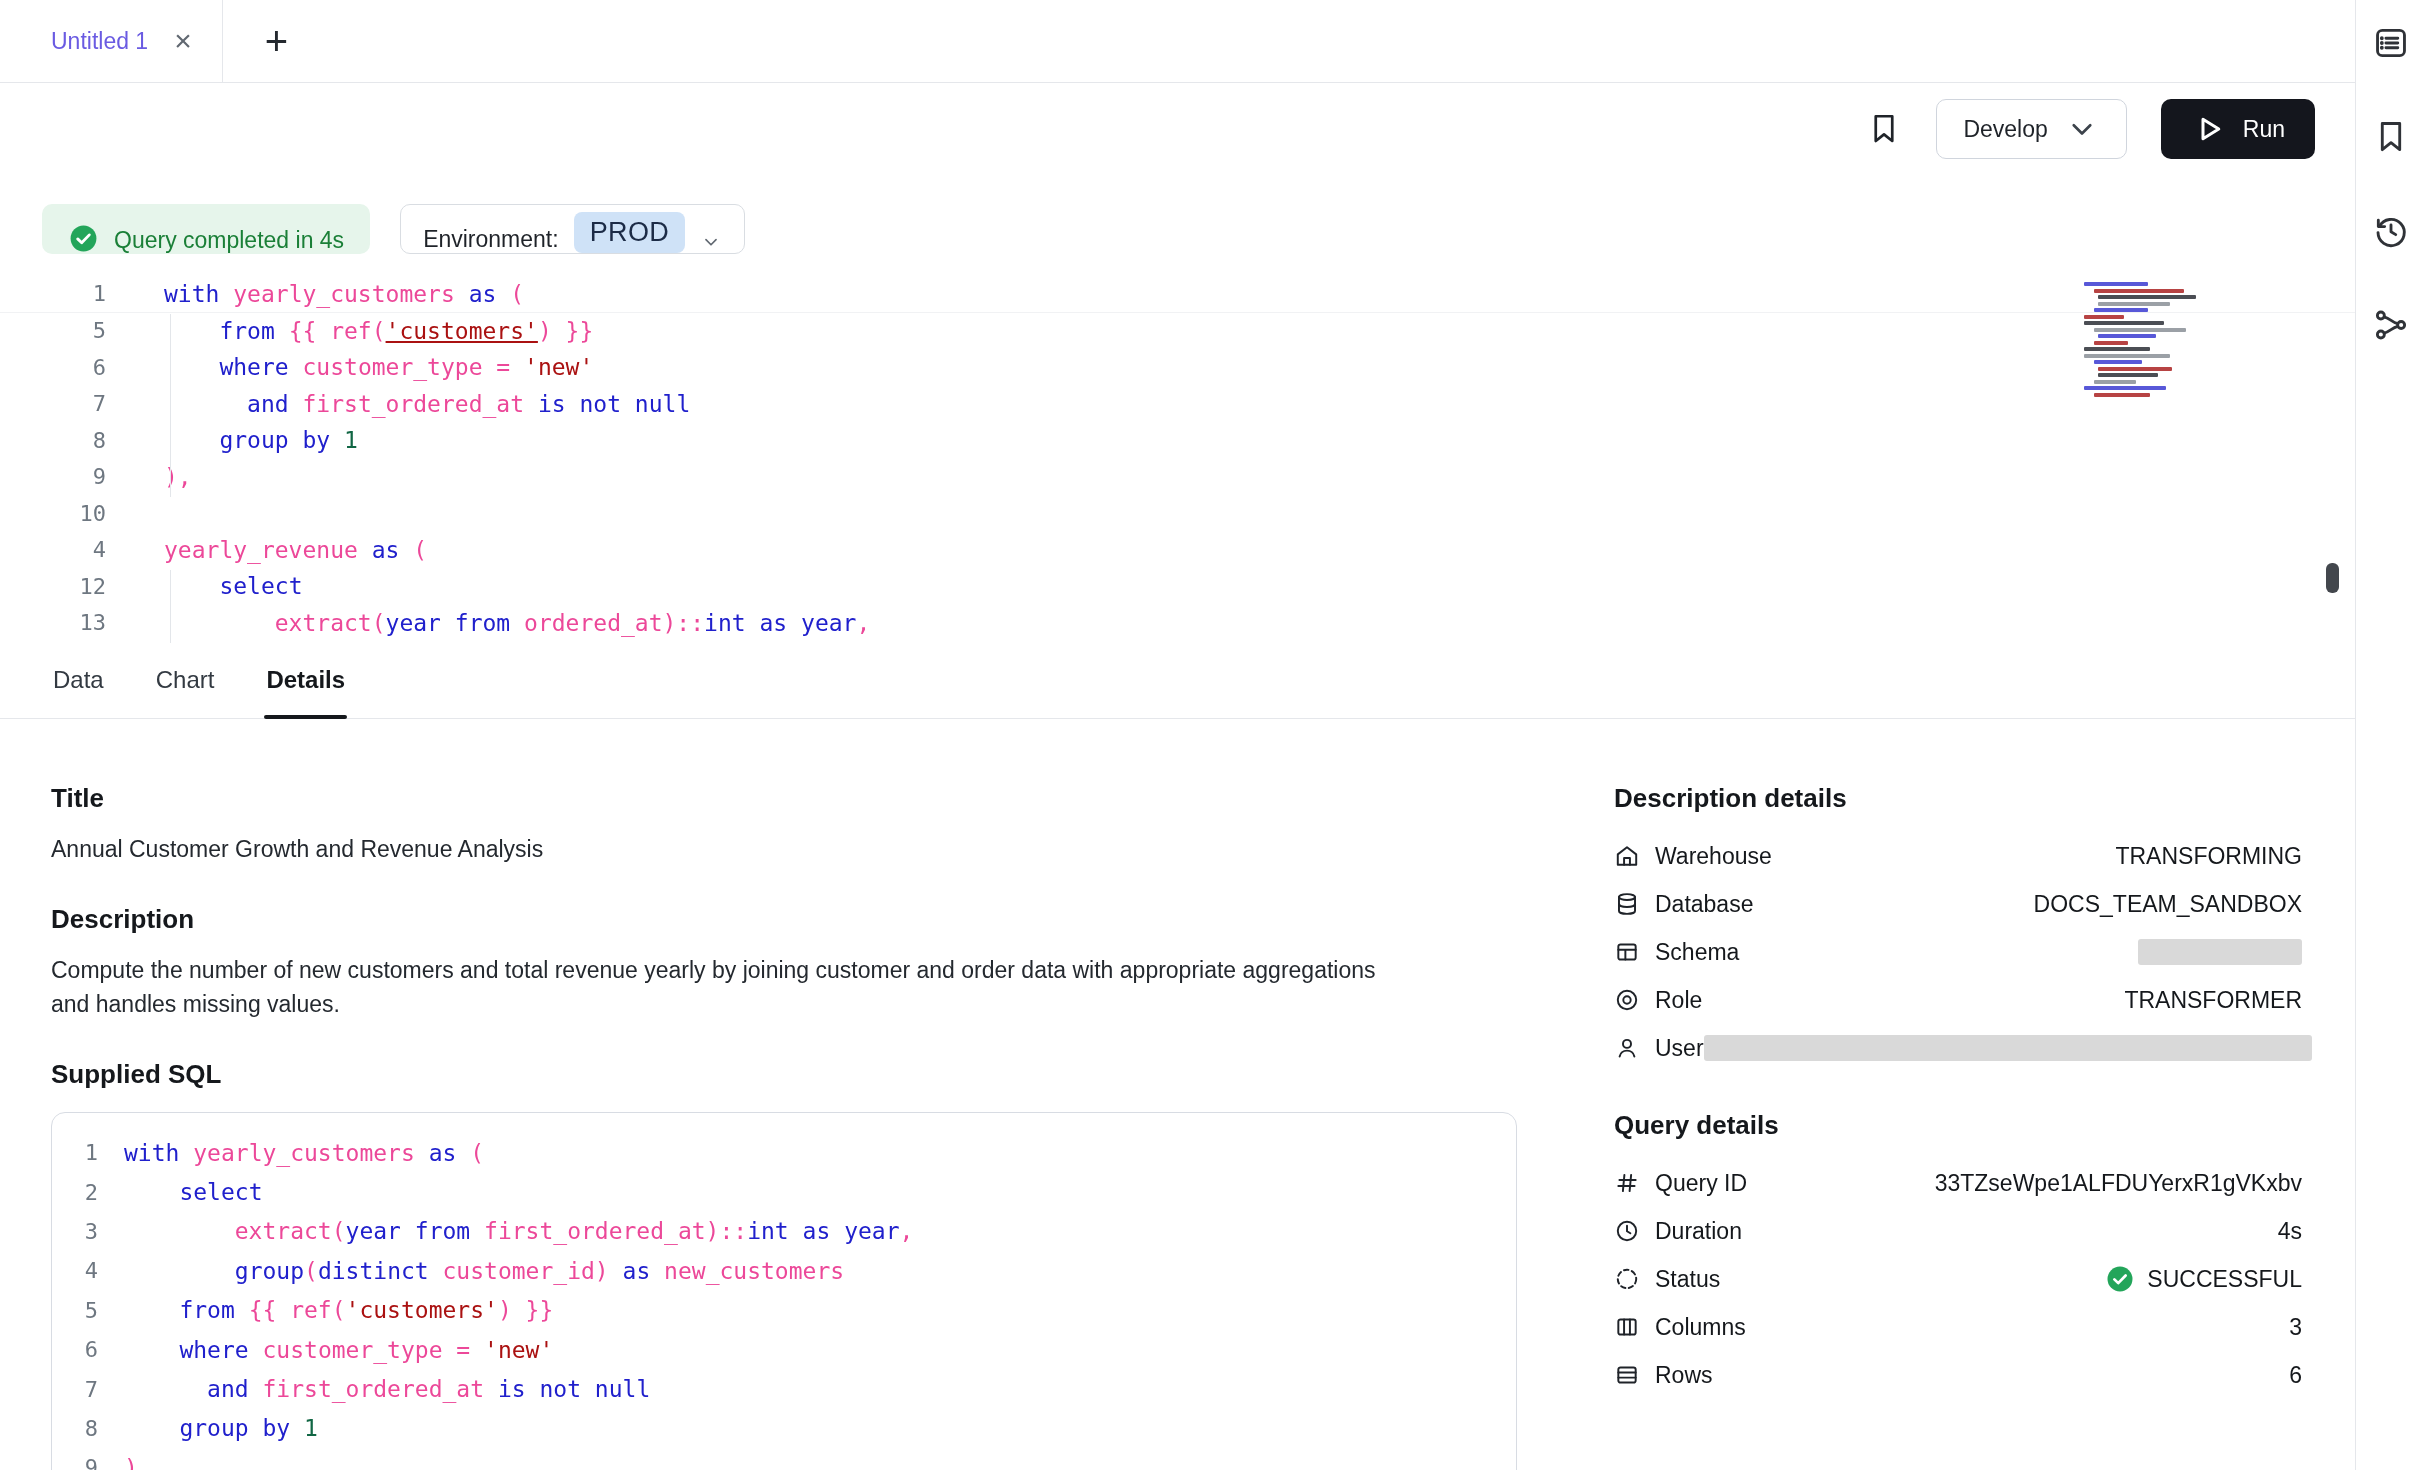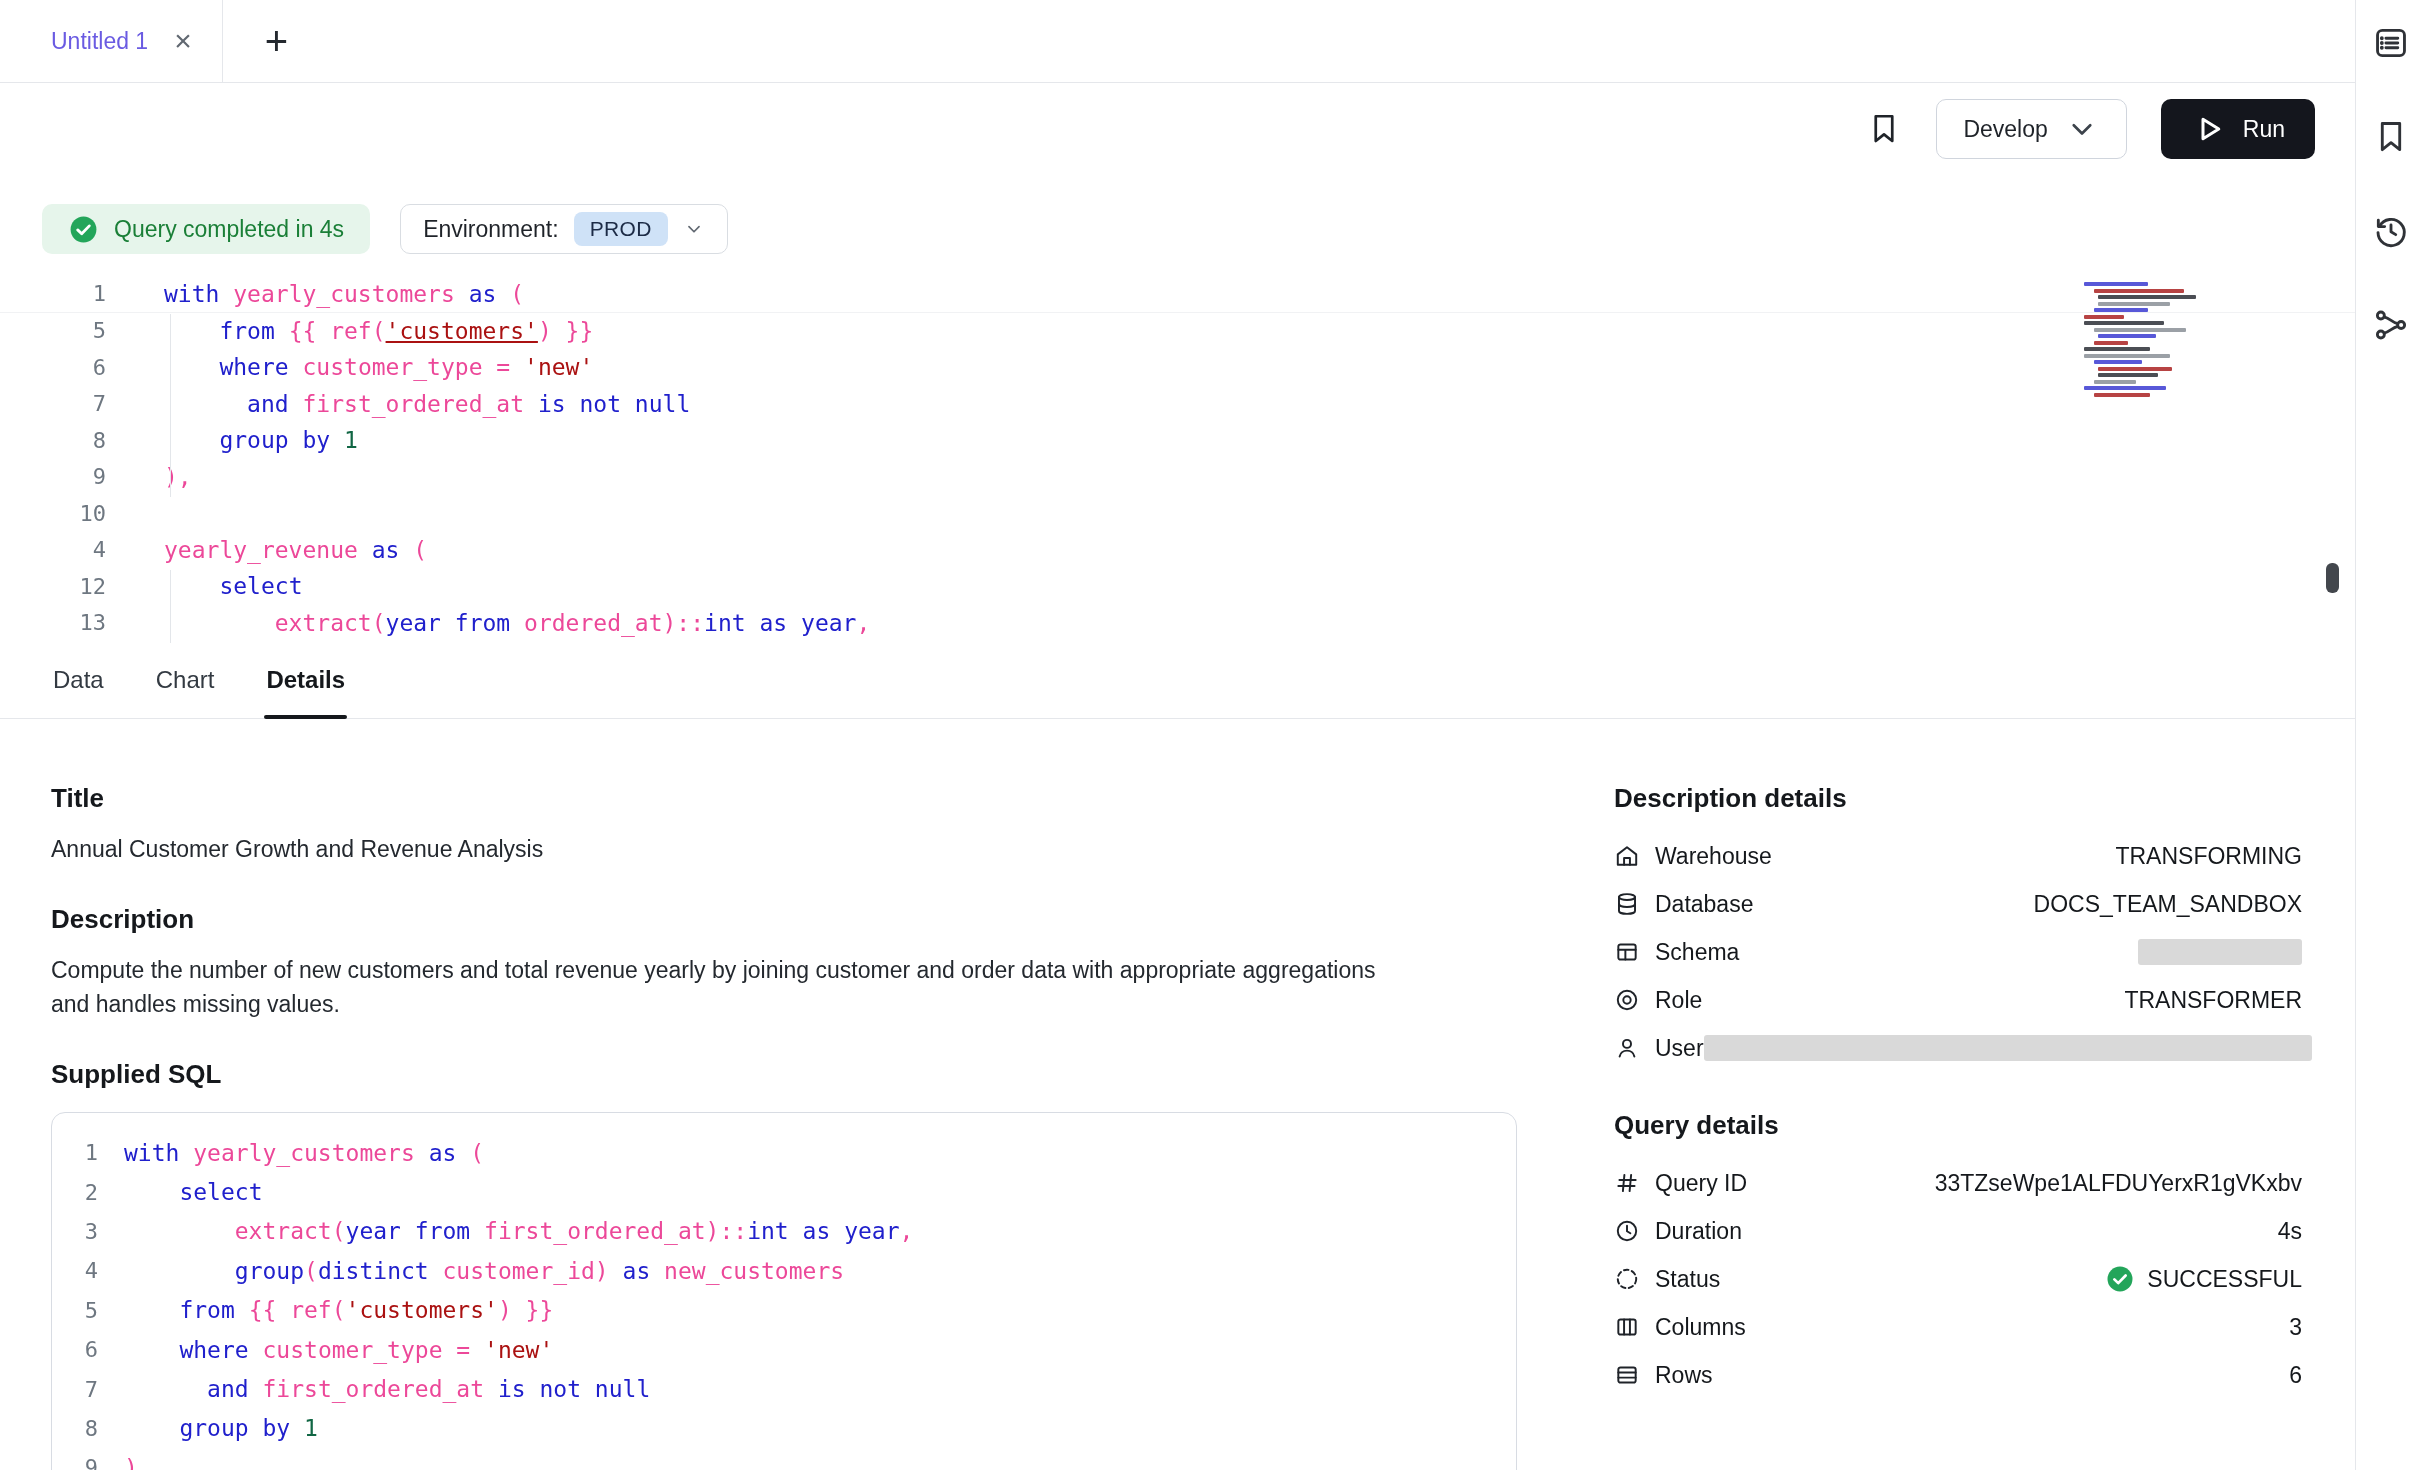--- a/index.html
+++ b/index.html
@@ -20,25 +20,25 @@
 .icon-btn{background:none;border:none;cursor:pointer;display:flex;align-items:center;justify-content:center;color:#1f2329}
 .toolbar .icon-btn svg{width:36px;height:36px}
 .btn{display:flex;align-items:center;gap:16px;height:60px;border-radius:10px;font-size:23px;cursor:pointer;font-family:"Liberation Sans",sans-serif}
 .btn-develop{background:#fff;border:1px solid #d0d5dd;color:#1f2329;padding:0 26px;font-weight:500}
 .btn-develop svg{width:24px;height:24px;color:#3c434b}
 .btn-run{background:var(--run-bg,#14161d);border:none;color:#fff;padding:0 30px;font-weight:500}
 .btn-run svg{width:27px;height:27px}
 
 
 .statusrow{display:flex;align-items:center;gap:30px;padding-left:42px;margin-top:29px}
-.pill{display:flex;align-items:center;gap:15px;height:50px;border-radius:10px;font-size:23px}
+.pill{display:flex;align-items:flex-end;gap:15px;height:50px;border-radius:10px;font-size:23px}
 .pill-success{background:var(--success-bg,#e6f5eb);color:var(--success-text,#1a7f37);padding:0 26px;font-weight:500}
 .pill-success svg{width:31px;height:31px}
 .pill-env{border:1px solid #d9dde2;padding:0 22px;color:#1f2329;cursor:pointer;background:#fff}
-.badge{background:var(--prod-bg,#cfe2f7);color:#1c2b46;border-radius:8px;padding:5px 16px;font-size:21px;letter-spacing:.4px}
+.badge{background:var(--prod-bg,#cfe2f7);color:#1c2b46;border-radius:8px;padding:5px 16px;font-size:27px;letter-spacing:.4px}
 .pill-env svg{width:22px;height:22px;color:#616871}
 
 
 .editor{position:relative;margin-top:22px;font-family:"DejaVu Sans Mono",monospace;font-size:23px}
 .editor .code-line{display:flex;height:36.5px;align-items:center;white-space:pre}
 .editor .code-line:first-child{border-bottom:1px solid #f1f2f4}
 .editor .gutter{flex:none;width:106px;text-align:right;font-size:22px;color:#6e7781}
 .editor .code-text{margin-left:58px}
 .tok-kw{color:var(--kw,#2020cc)}
 .tok-str{color:var(--str,#aa1111)}

